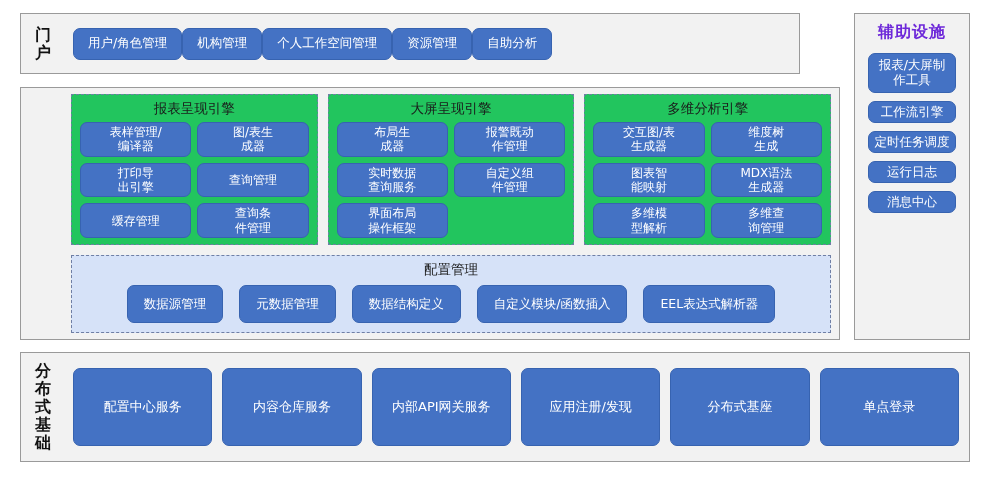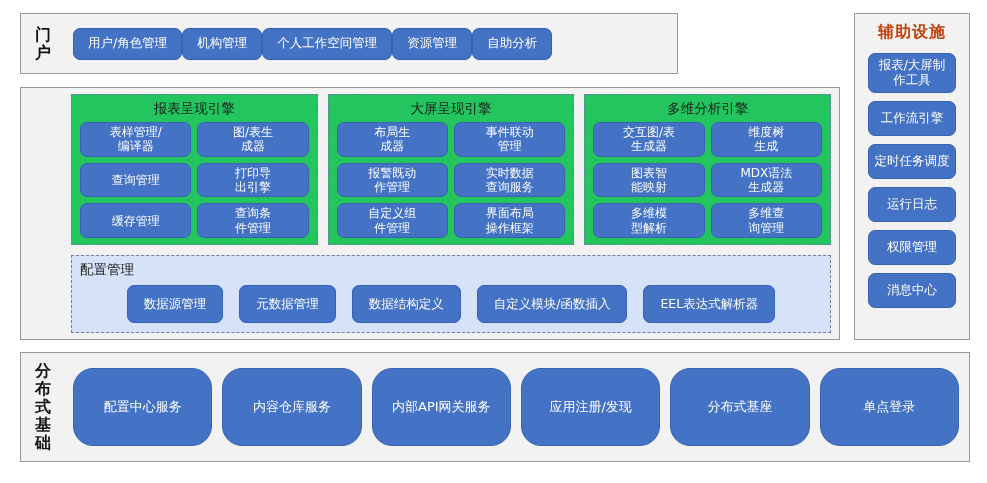--- a/index.html
+++ b/index.html
@@ -67,21 +67,21 @@
     line-height: 1.18;
     box-sizing: border-box;
     padding: 2px 4px;
     white-space: pre-line;
   }
 
   
   #portal-panel {
     left: 20px;
     top: 13px;
-    width: 658px;
+    width: 780px;
     height: 61px;
   }
   #portal-row {
     position: absolute;
     left: 52px;
     top: 0;
     right: 24px;
     height: 100%;
     display: flex;
     align-items: center;
@@ -100,27 +100,27 @@
     height: 327px;
     display: flex;
     flex-direction: column;
     align-items: center;
     padding-top: 8px;
     gap: 8px;
   }
   #aux-title {
     font-weight: bold;
     font-size: 16px;
-    color: #c2410c;
+    color: #6d28d9;
     letter-spacing: 1px;
     margin-bottom: 2px;
   }
   #aux-panel .btn {
     width: 88px;
-    height: 35px;
+    height: 22px;
   }
   #aux-panel .btn.tall { height: 40px; }
 
   
   #app-panel {
     left: 20px;
     top: 87px;
     width: 820px;
     height: 253px;
   }
@@ -170,21 +170,21 @@
     left: 0;
     right: 0;
     top: 161px;
     bottom: 0;
     background: #d6e2f8;
     border: 1px dashed #6f7fa5;
     box-sizing: border-box;
     padding: 3px 8px 8px 8px;
   }
   #config-title {
-    text-align: left;
+    text-align: center;
     font-size: 13.5px;
     color: #1a1a1a;
     margin: 2px 0 6px 0;
   }
   #config-row {
     display: flex;
     align-items: center;
     justify-content: center;
     gap: 16px;
     height: 38px;
@@ -210,21 +210,21 @@
     height: 100%;
     display: flex;
     align-items: center;
     justify-content: space-between;
     gap: 10px;
   }
   #base-row .btn {
     flex: 1 1 0;
     height: 78px;
     font-size: 13px;
-    border-radius: 20px;
+    border-radius: 7px;
   }
 </style>
 </head>
 <body>
 
 <div id="root">
 
   <div class="panel" id="portal-panel">
     <div class="vlabel">
       <span>门户</span>
@@ -238,53 +238,50 @@
     </div>
   </div>
 
   <div class="panel" id="aux-panel">
     <div id="aux-title">辅助设施</div>
     <div class="btn tall">报表/大屏制
 作工具</div>
     <div class="btn">工作流引擎</div>
     <div class="btn">定时任务调度</div>
     <div class="btn">运行日志</div>
-    <div class="btn">权限管理</div>
     <div class="btn">消息中心</div>
   </div>
 
   <div class="panel" id="app-panel">
 
     <div id="app-content">
 
       <div id="engines-row">
 
         <div class="engine">
           <div class="engine-title">报表呈现引擎</div>
           <div class="engine-grid">
             <div class="btn">表样管理/
 编译器</div>
             <div class="btn">图/表生
 成器</div>
-            <div class="btn">查询管理</div>
             <div class="btn">打印导
 出引擎</div>
+            <div class="btn">查询管理</div>
             <div class="btn">缓存管理</div>
             <div class="btn">查询条
 件管理</div>
           </div>
         </div>
 
         <div class="engine">
           <div class="engine-title">大屏呈现引擎</div>
           <div class="engine-grid">
             <div class="btn">布局生
 成器</div>
-            <div class="btn">事件联动
-管理</div>
             <div class="btn">报警既动
 作管理</div>
             <div class="btn">实时数据
 查询服务</div>
             <div class="btn">自定义组
 件管理</div>
             <div class="btn">界面布局
 操作框架</div>
           </div>
         </div>

